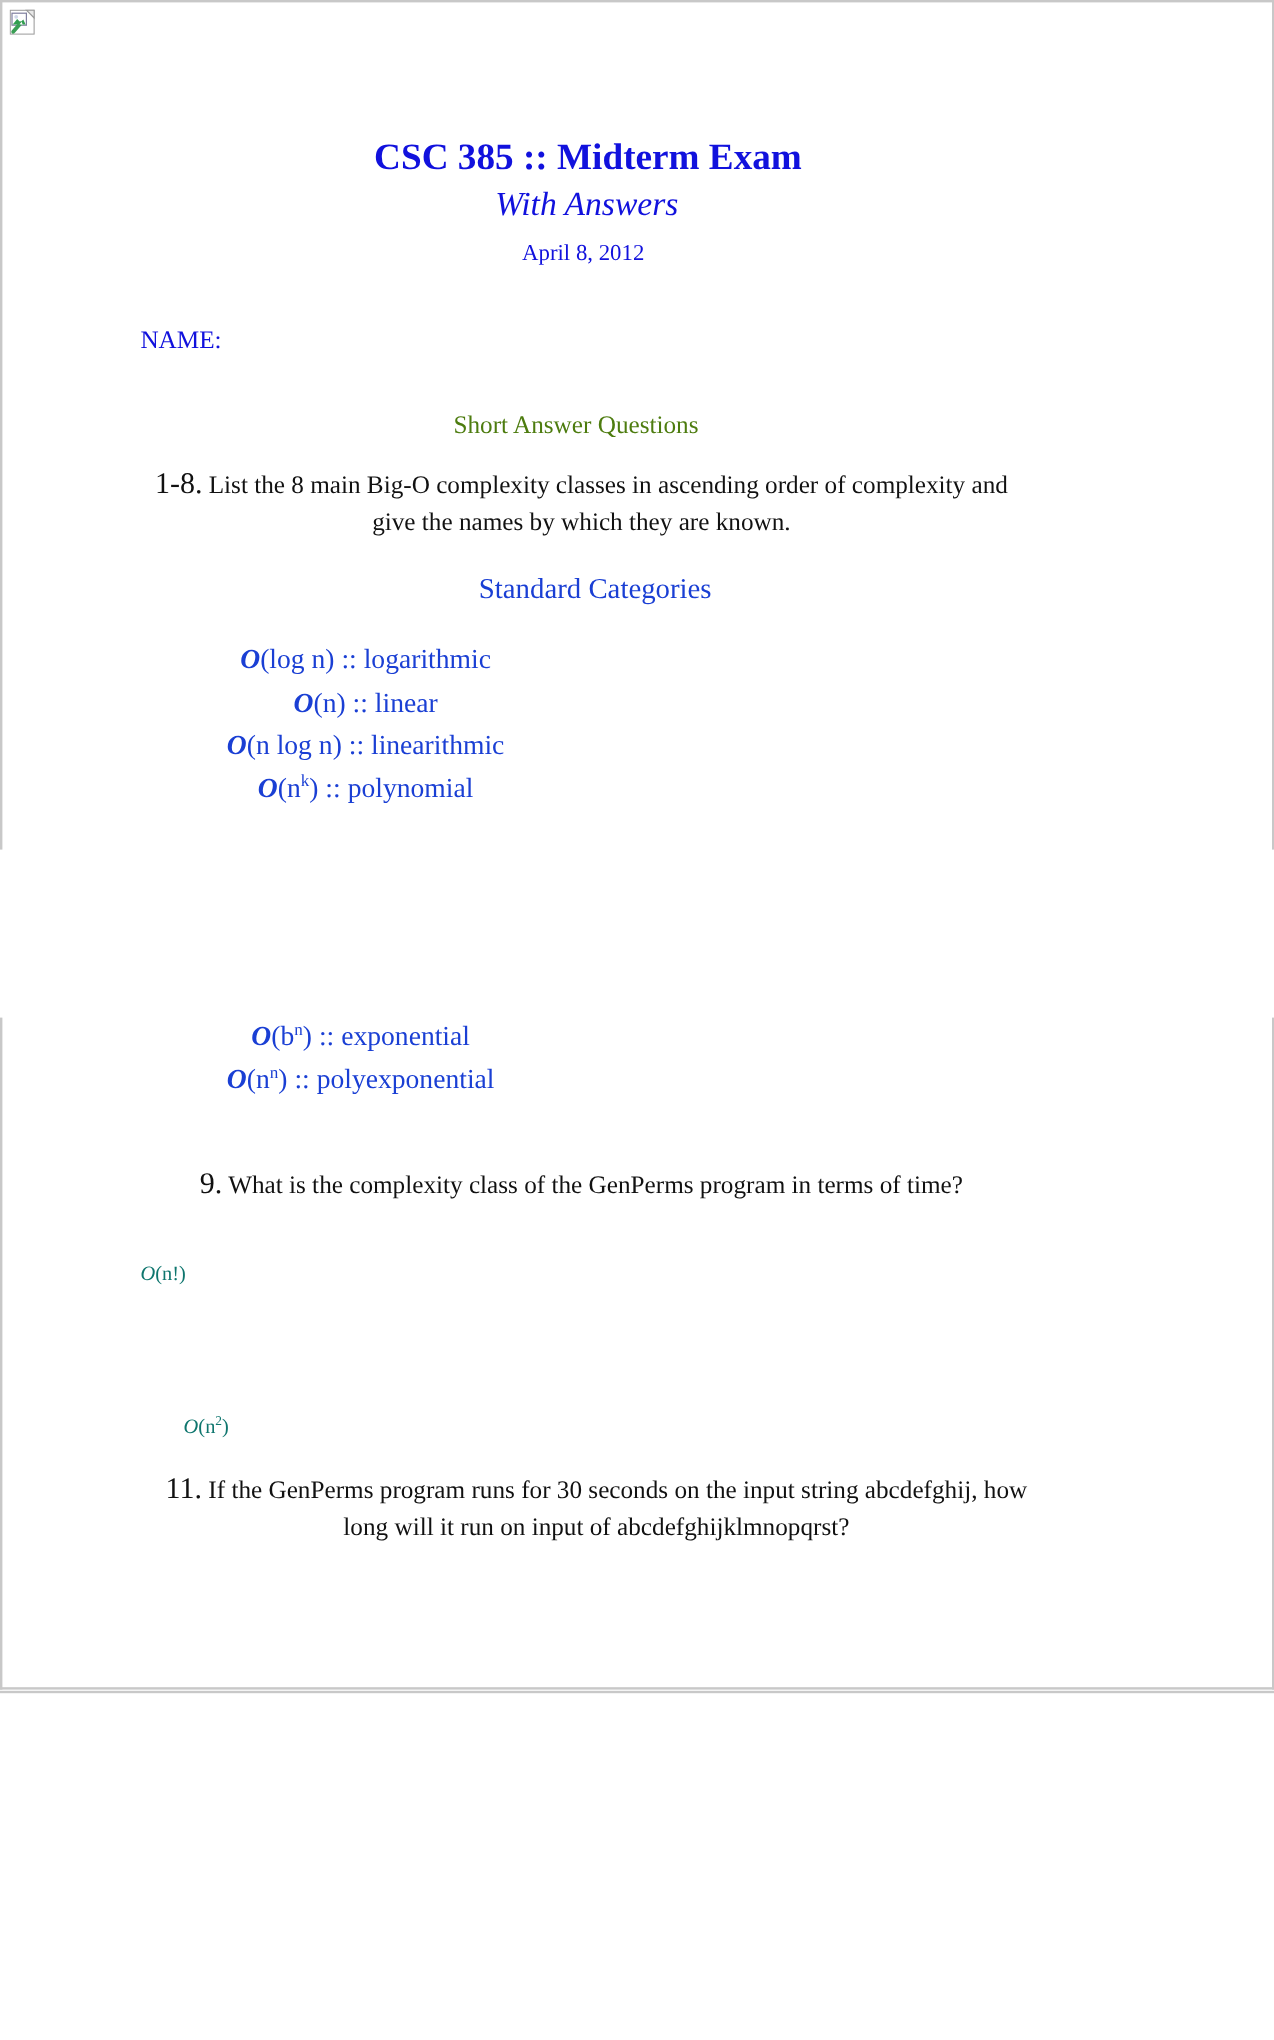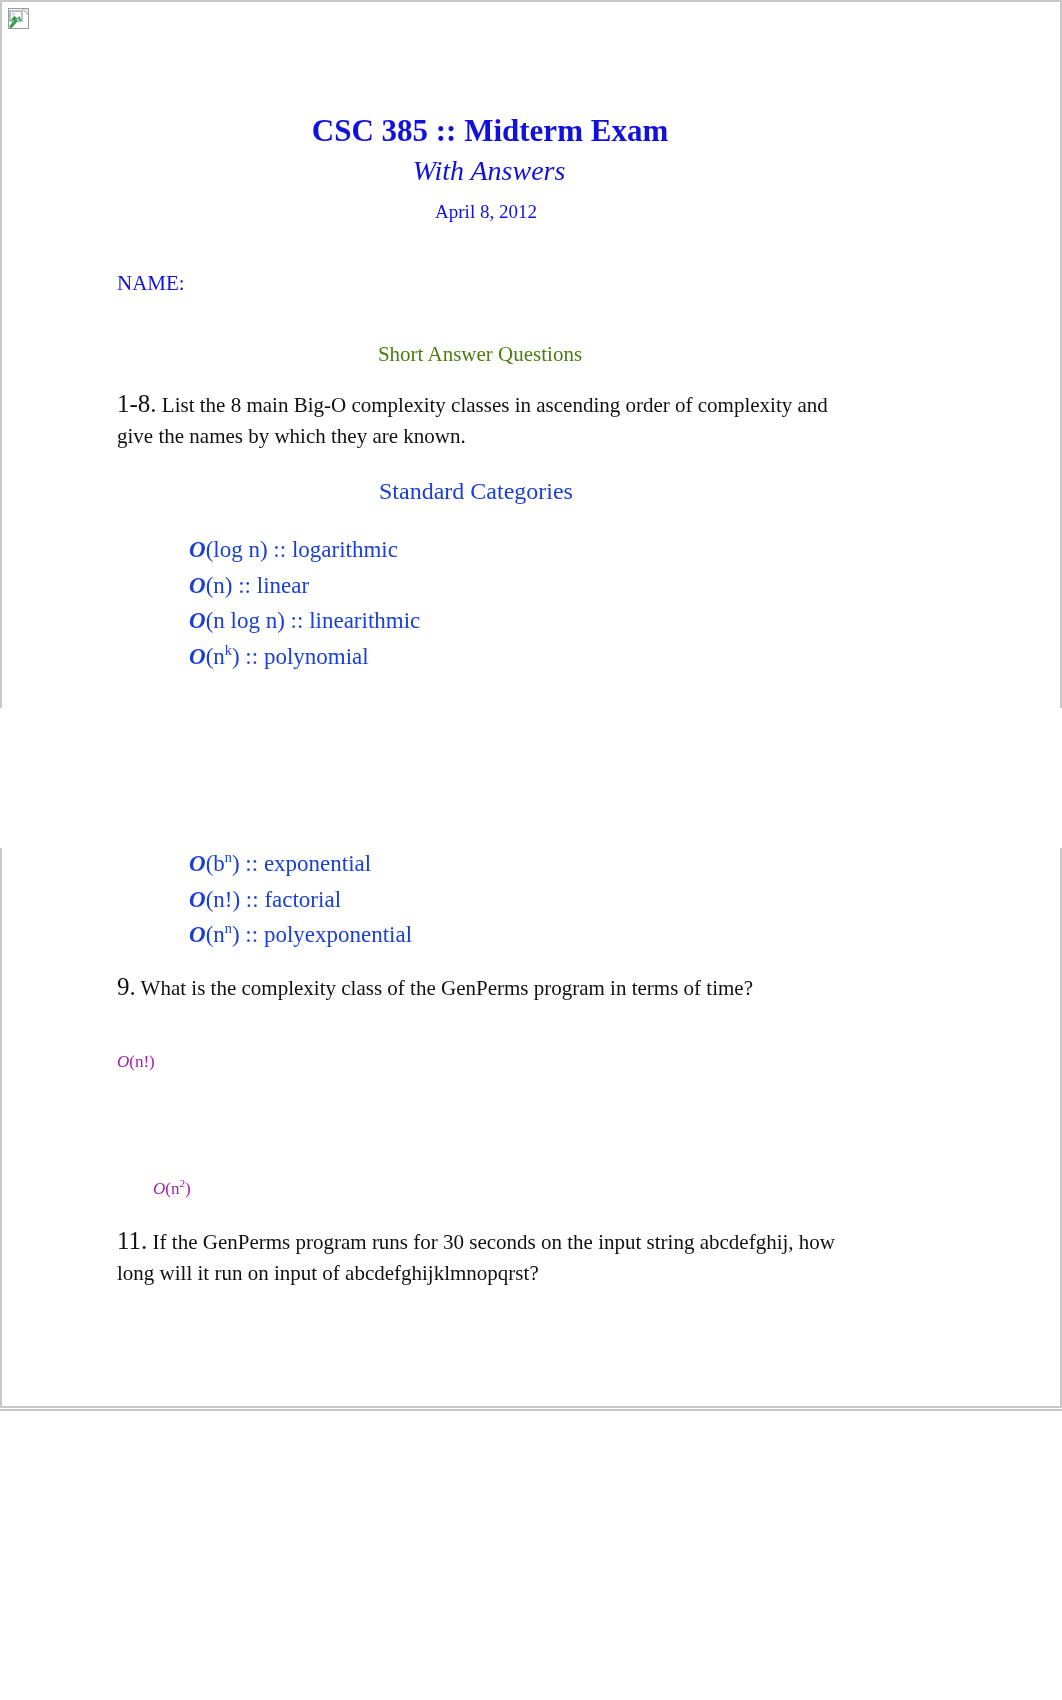--- a/index.html
+++ b/index.html
@@ -59,21 +59,21 @@
 
   
   .content {
     position: absolute;
     left: 0;
     top: 0;
     width: 852px;
     height: 1700px;
     pointer-events: none;
   }
-  .content > * { pointer-events: auto; }
+  .content > * { pointer-events: auto; text-align: center; }
 
   .doc-title {
     position: absolute;
     left: 0;
     top: 113px;
     width: 980px;
     text-align: center;
     font-size: 31px;
     font-weight: bold;
     color: #1111dd;
@@ -131,20 +131,21 @@
   .ital { }
 
   .answer-heading {
     position: absolute;
     left: 0;
     top: 478px;
     width: 952px;
     text-align: center;
     font-size: 24px;
     color: #1a3fd4;
+    padding-left: 20px;
   }
 
   .big-o-list {
     position: absolute;
     left: 189px;
     font-size: 23px;
     color: #1a3fd4;
     line-height: 35.5px;
   }
   .big-o-list .oh {
@@ -154,21 +155,21 @@
   .big-o-list sup {
     font-size: 0.62em;
     vertical-align: super;
     line-height: 0;
   }
 
   .answer-line {
     position: absolute;
     left: 117px;
     font-size: 17px;
-    color: #a21caf;
+    color: #0f766e;
   }
   .answer-line .oh { font-style: italic; }
   .answer-line sup {
     font-size: 0.66em;
     vertical-align: super;
     line-height: 0;
   }
 </style>
 </head>
 <body>
@@ -207,21 +208,20 @@
 
   <div class="big-o-list" id="bigo-group-one" style="top:532px;">
       <div><span class="oh">O</span><span>(log n</span><span>) :: </span><span>logarithmic</span></div>
       <div><span class="oh">O</span><span>(n</span><span>) :: </span><span>linear</span></div>
       <div><span class="oh">O</span><span>(n log n</span><span>) :: </span><span>linearithmic</span></div>
       <div><span class="oh">O</span><span>(n</span><sup>k</sup><span>) :: </span><span>polynomial</span></div>
     </div>
 
   <div class="big-o-list" id="bigo-group-two" style="top:846px;">
       <div><span class="oh">O</span><span>(b</span><sup>n</sup><span>) :: </span><span>exponential</span></div>
-      <div><span class="oh">O</span><span>(n!</span><span>) :: </span><span>factorial</span></div>
       <div><span class="oh">O</span><span>(n</span><sup>n</sup><span>) :: </span><span>polyexponential</span></div>
     </div>
 
   <div class="question" style="top:971px;">
     <span class="q-num">9.</span><span> What is the complexity class of the </span><span class="ital">GenPerms</span><span> program in terms of time?</span>
   </div>
 
   <div class="answer-line" style="top:1052px;">
     <span class="oh">O</span><span>(n!)</span>
   </div>

